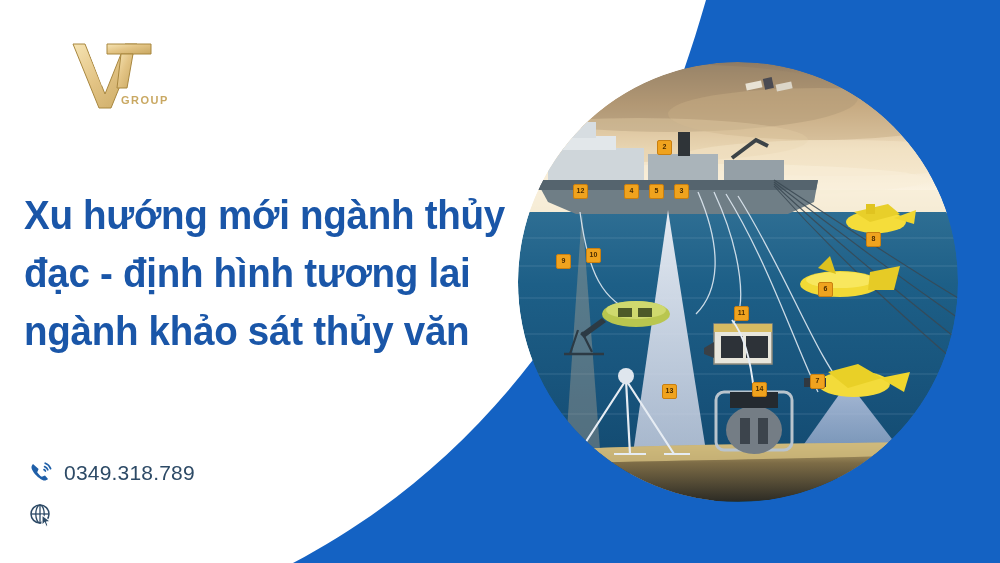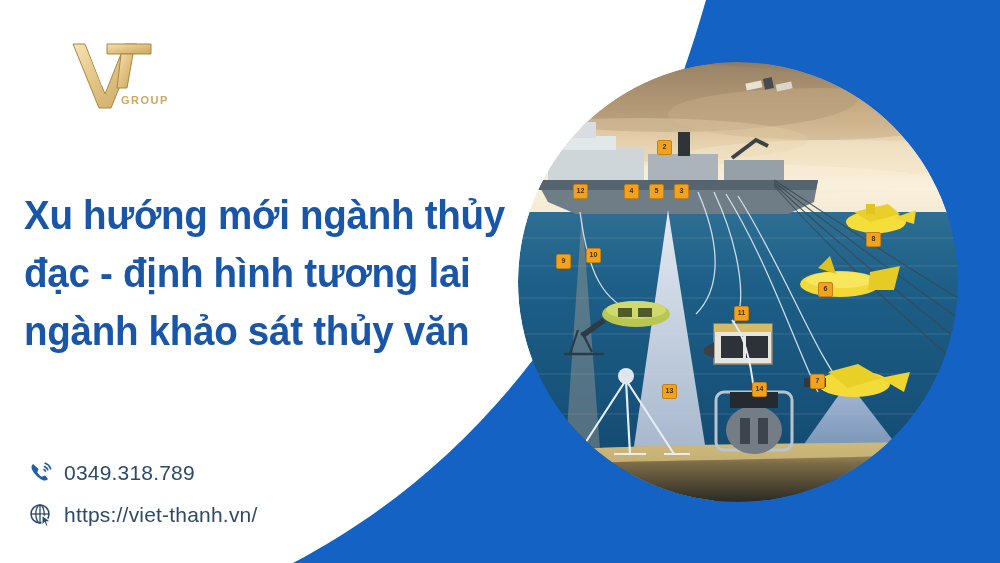--- a/index.html
+++ b/index.html
@@ -106,21 +106,20 @@
     <div class="crow">
       <span class="cicon">
         <svg width="26" height="26" viewBox="0 0 26 26">
           <circle cx="12" cy="12" r="9" fill="none" stroke="#2d4a66" stroke-width="1.5"></circle>
           <ellipse cx="12" cy="12" rx="4.2" ry="9" fill="none" stroke="#2d4a66" stroke-width="1.3"></ellipse>
           <line x1="3" y1="12" x2="21" y2="12" stroke="#2d4a66" stroke-width="1.3"></line>
           <line x1="12" y1="3" x2="12" y2="21" stroke="#2d4a66" stroke-width="1.3"></line>
           <path d="M14 13 L22.5 19.5 L18.6 20 L20 23.6 L18 24.4 L16.6 20.8 L14 23.4 Z" fill="#2d4a66" stroke="#ffffff" stroke-width="1.1"></path>
         </svg>
       </span>
-      <span class="ctext">https://viet-thanh.vn/</span>
     </div>
 
   </div>
 
   <div class="photo">
     <svg width="440" height="440" viewBox="0 0 440 440">
       <defs>
         <linearGradient id="sky" x1="0" y1="0" x2="0" y2="1">
           <stop offset="0%" stop-color="#8d7a63"></stop>
           <stop offset="28%" stop-color="#c7a87f"></stop>

